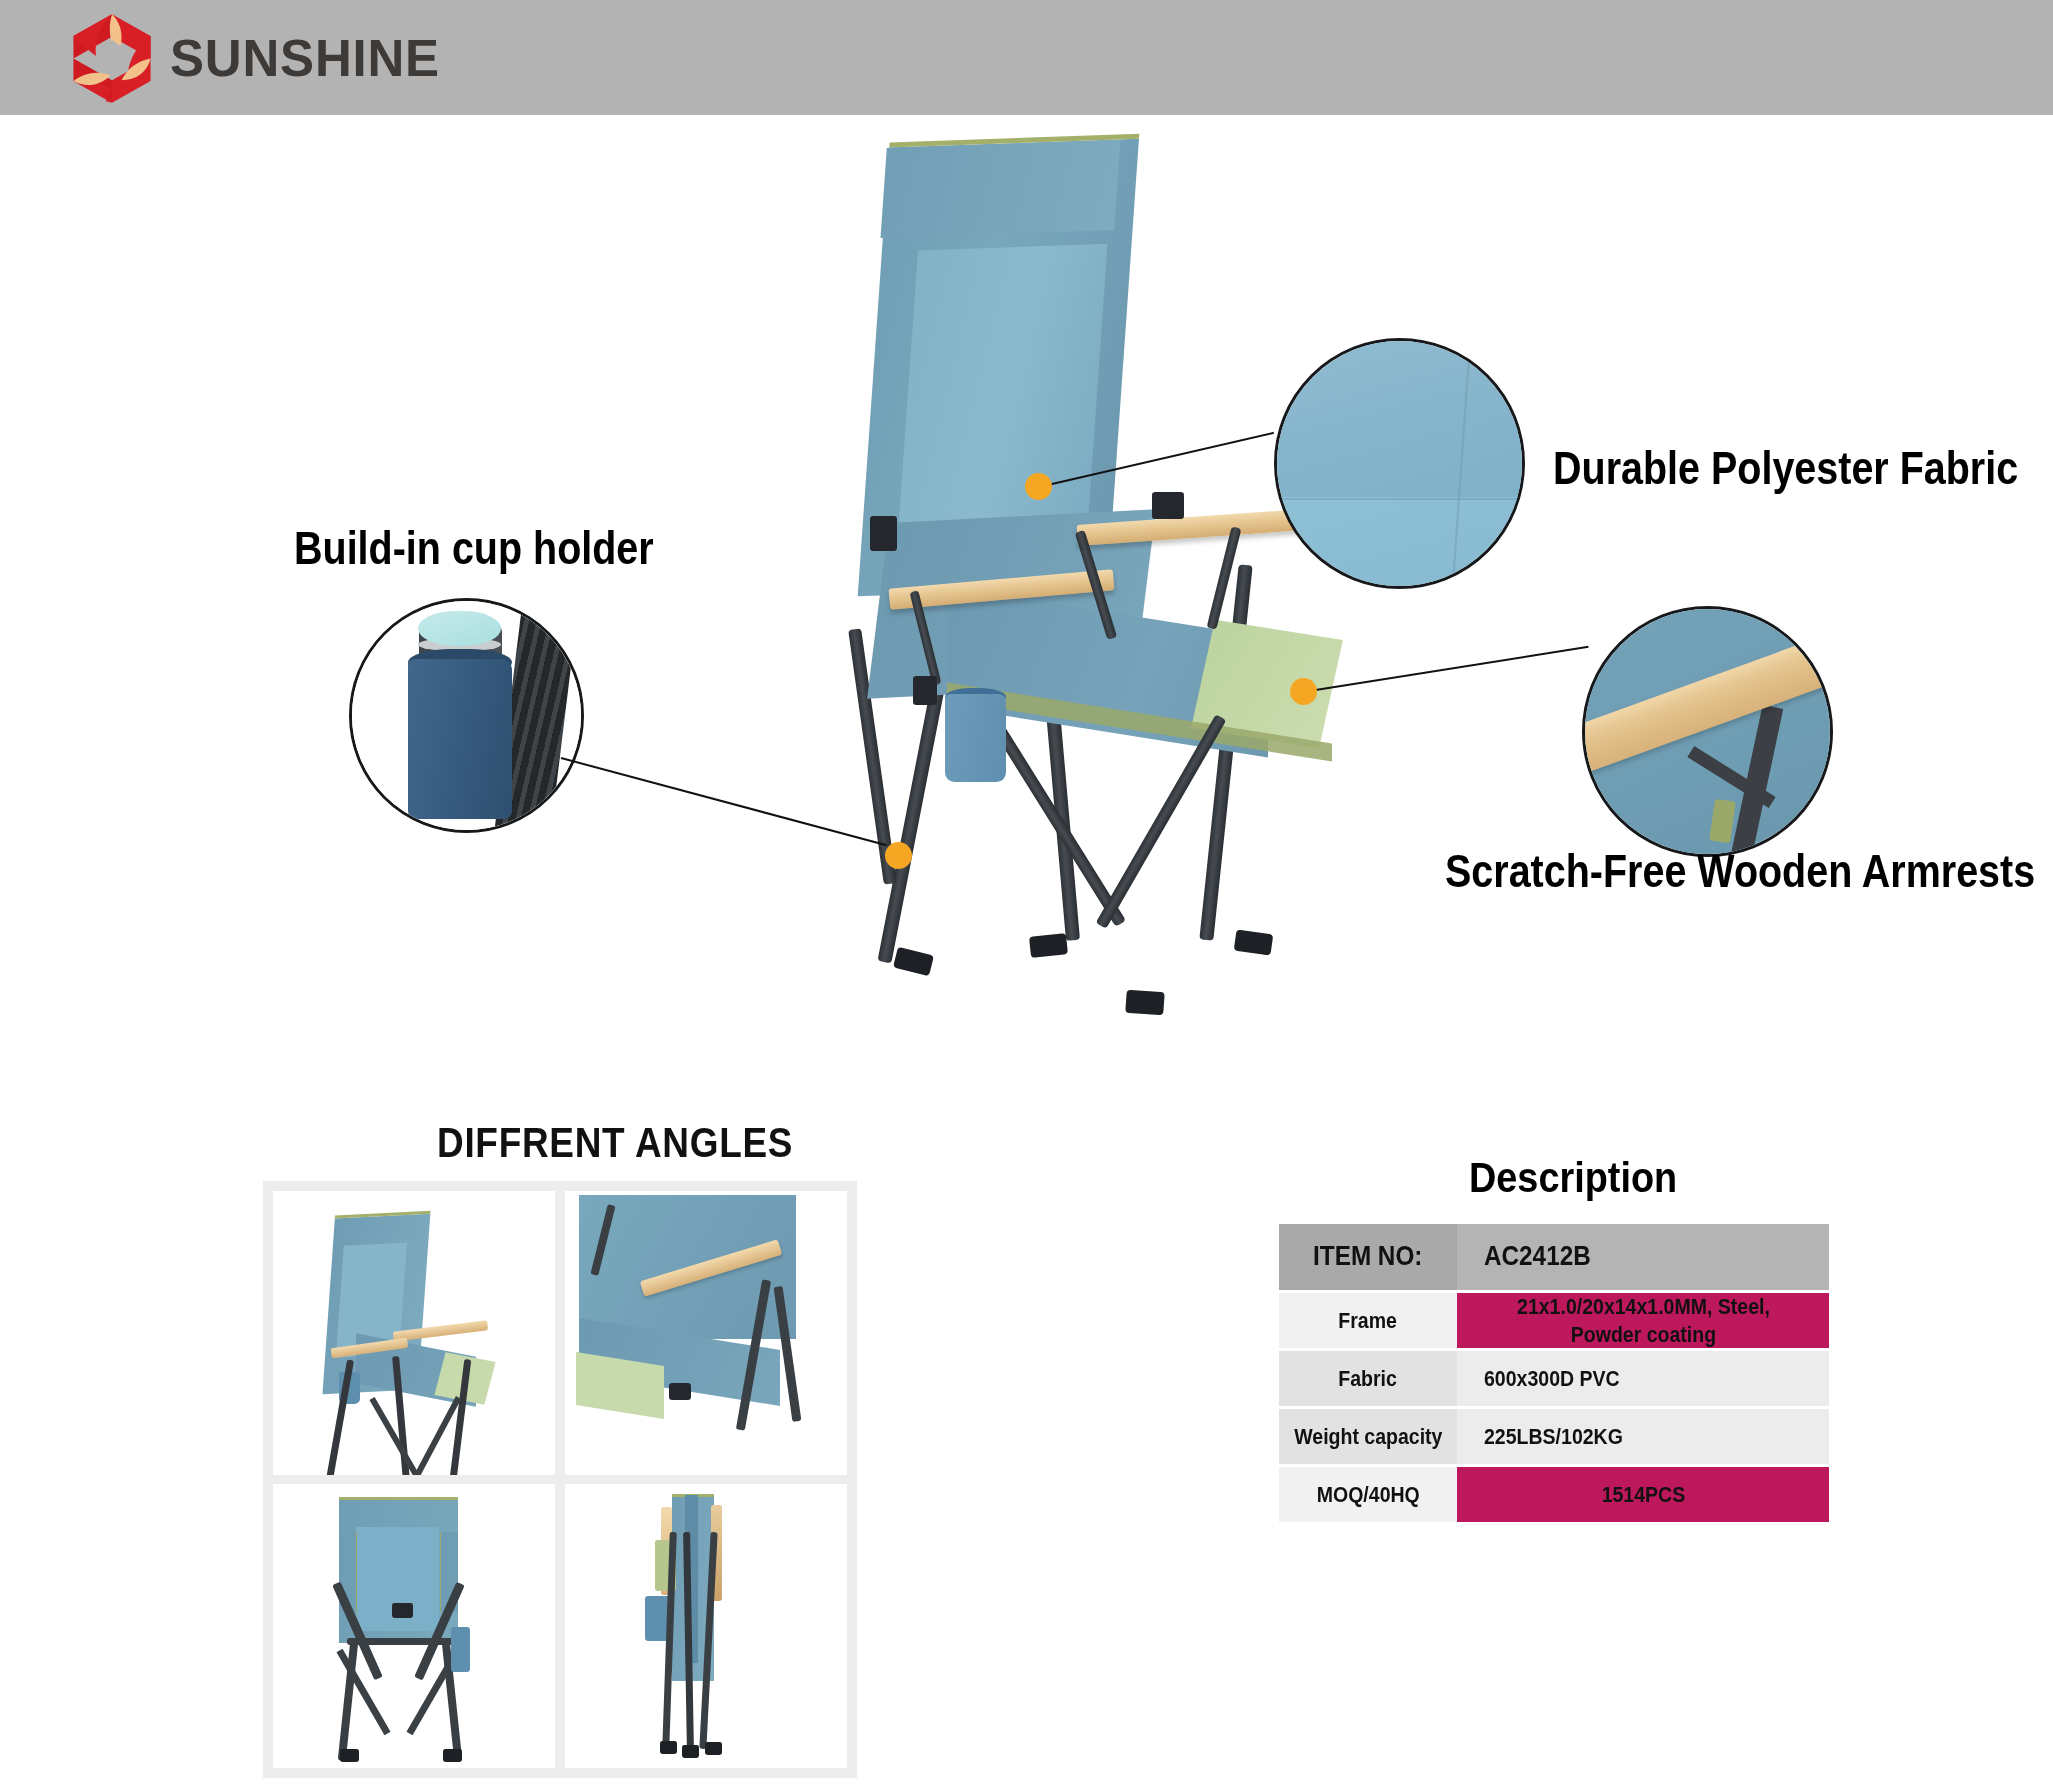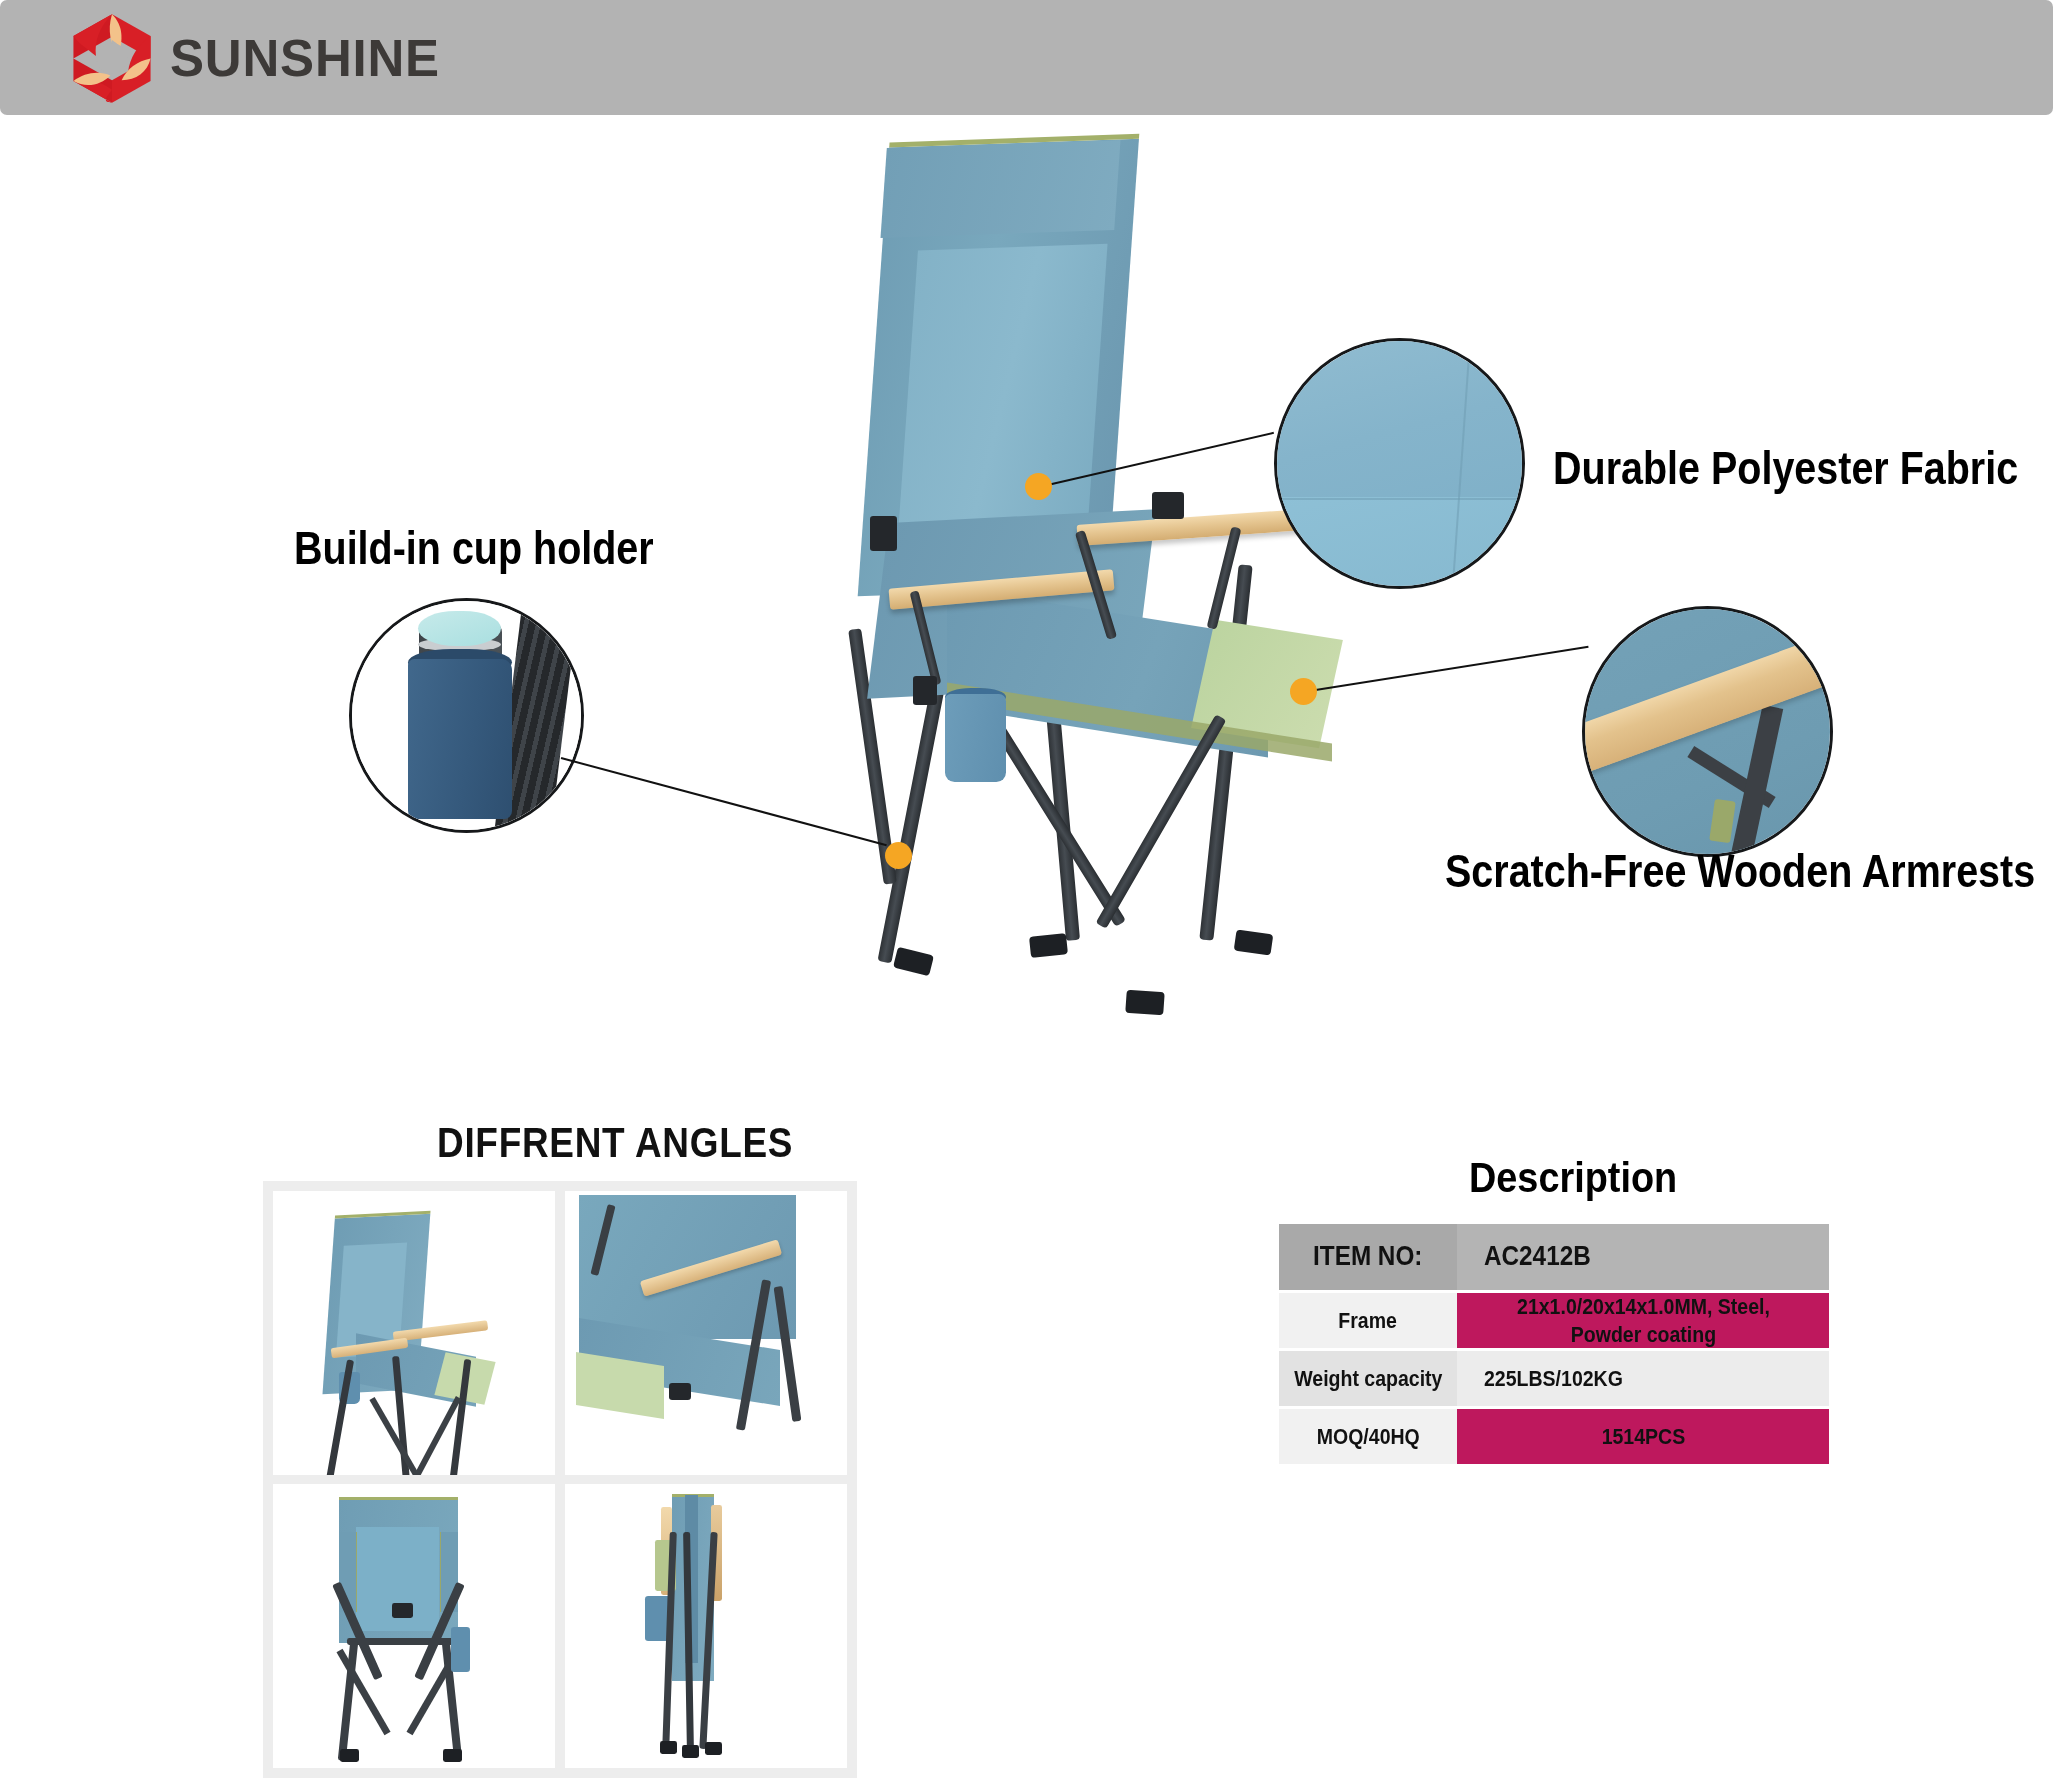--- a/index.html
+++ b/index.html
@@ -8,21 +8,20 @@
     background:#ffffff;
     font-family:"Liberation Sans", sans-serif;
     position:relative;overflow:hidden;
   }
   .page{position:relative;width:2053px;height:1789px;}
 
   
   .header{
     position:absolute;left:0;top:0;width:2053px;height:115px;
     background:#b3b3b3;
-    border-radius:7px;
   }
   .logo-wrap{
     position:absolute;left:67px;top:11.2px;width:90px;height:95px;
   }
   .brand-name{
     position:absolute;left:170px;top:22.5px;
     font-size:51px;font-weight:bold;letter-spacing:0.8px;
     color:#3d3a38;line-height:72px;
     font-family:"Liberation Sans", sans-serif;
   }
@@ -365,20 +364,24 @@
     <tbody id="spec-body">
         <tr class="head">
           <td class="k"><span class="inner">ITEM NO:</span></td>
           <td class="v"><span class="inner">AC2412B</span></td>
         </tr>
         <tr class="alt">
           <td class="k"><span class="inner">Frame</span></td>
           <td class="v center-v"><span class="inner">21x1.0/20x14x1.0MM, Steel,<br>Powder coating</span></td>
         </tr>
         <tr>
+          <td class="k"><span class="inner">Fabric</span></td>
+          <td class="v"><span class="inner">600x300D PVC</span></td>
+        </tr>
+        <tr>
           <td class="k"><span class="inner">Weight capacity</span></td>
           <td class="v"><span class="inner">225LBS/102KG</span></td>
         </tr>
         <tr class="alt">
           <td class="k"><span class="inner">MOQ/40HQ</span></td>
           <td class="v center-v"><span class="inner">1514PCS</span></td>
         </tr>
       </tbody>
   </table>
 

